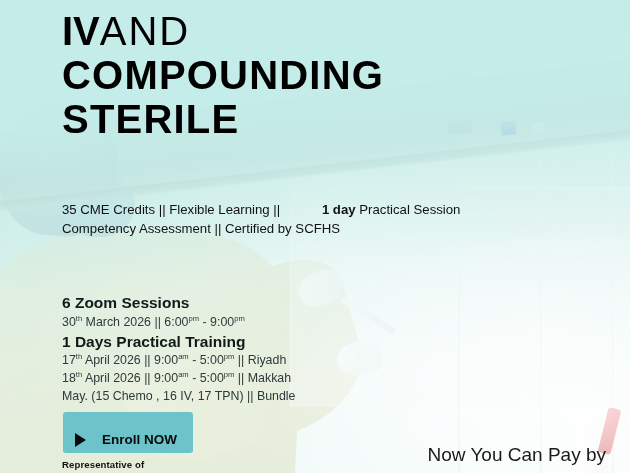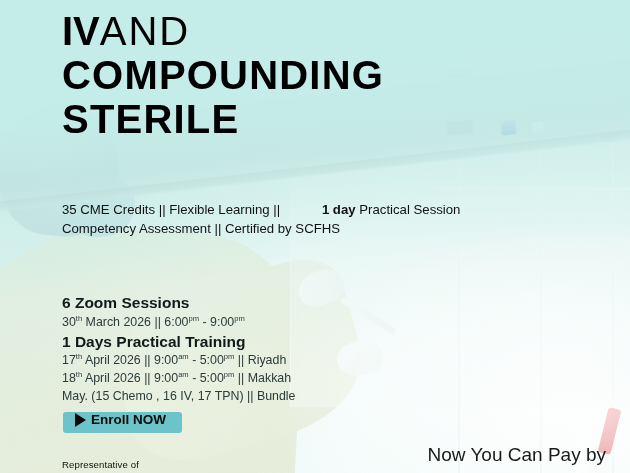--- a/index.html
+++ b/index.html
@@ -170,36 +170,36 @@
   }
   .tagline b { font-weight:700;margin-left:38px; }
 
   .schedule { position:absolute; left:62px; top:293px; color:#1b2b2b; }
   .sch-head { font-weight:700; font-size:15.5px; color:#101a1a; line-height:1.34; }
   .sch-sub  { font-size:12.4px; line-height:1.42; color:#2b3b3b; white-space:nowrap; }
   .sch-sub sup { font-size:7.6px; vertical-align:super; }
 
   .cta {
     position:absolute; left:63px; top:412px;
-    display:inline-flex; align-items:center; gap:5px;
+    display:inline-flex; align-items:center; gap:16px;
     background:#6cc3c9; color:#0a0a0a;
-    padding:0 16px 6px 12px; border-radius:3px;
+    padding:20px 16px 6px 12px; border-radius:3px;
     font-weight:700; font-size:13.5px; cursor:pointer;
     border:none;
   }
   .cta .play {
     width:0; height:0; display:inline-block;
     border-left:11px solid #0a0a0a;
     border-top:7px solid transparent;
     border-bottom:7px solid transparent;
   }
 
   .rep {
     position:absolute; left:62px; top:459px;
-    font-weight:400; font-size:9.6px; color:#121212; letter-spacing:.1px;
+    font-weight:700; font-size:9.6px; color:#121212; letter-spacing:.1px;
   }
   .paynote {
     position:absolute; right:24px; top:444px;
     font-size:19px; color:#1a1a1a; font-weight:400; white-space:nowrap;
   }
 </style>
 </head>
 <body>
 
 <div class="poster">

